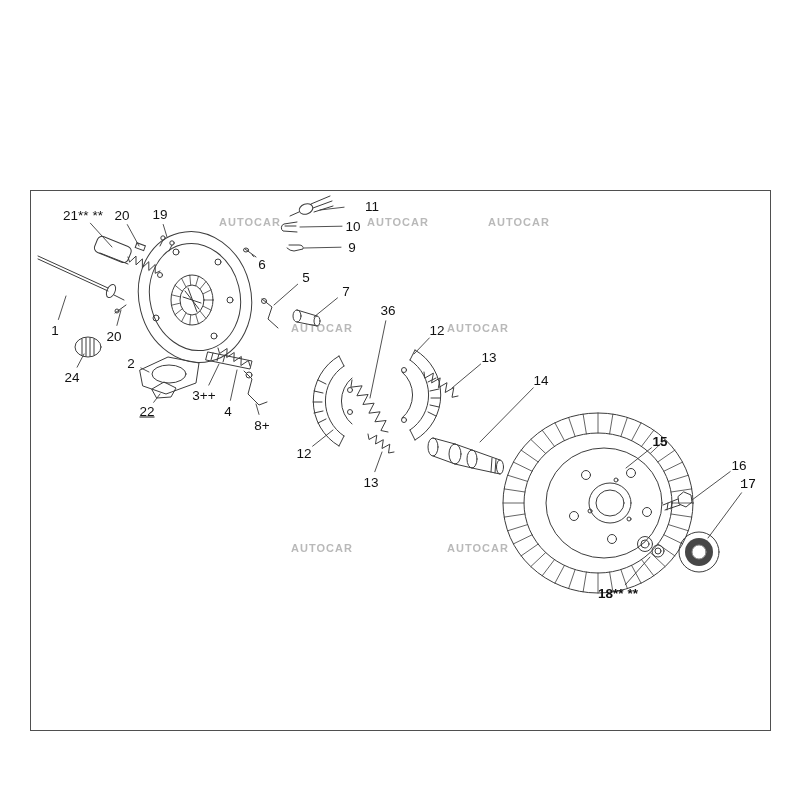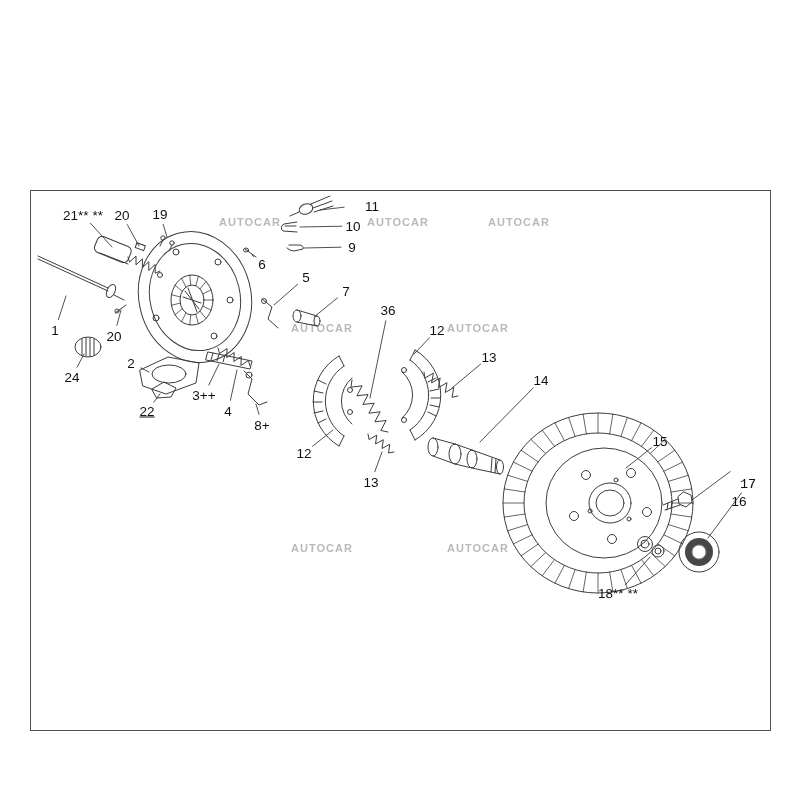--- a/index.html
+++ b/index.html
@@ -345,19 +345,19 @@
       <div class="part-label" style="left: 55px; top: 330px;">1</div>
       <div class="part-label" style="left: 114px; top: 336px;">20</div>
       <div class="part-label" style="left: 131px; top: 363px;">2</div>
       <div class="part-label" style="left: 72px; top: 377px;">24</div>
       <div class="part-label" style="left: 147px; top: 411px; text-decoration: underline;">22</div>
       <div class="part-label" style="left: 204px; top: 395px;">3++</div>
       <div class="part-label" style="left: 228px; top: 411px;">4</div>
       <div class="part-label" style="left: 262px; top: 425px;">8+</div>
       <div class="part-label" style="left: 304px; top: 453px;">12</div>
       <div class="part-label" style="left: 371px; top: 482px;">13</div>
-      <div class="part-label" style="left: 660px; top: 441px;">15</div>
-      <div class="part-label" style="left: 739px; top: 465px; margin-top: 36px;">16</div>
+      <div class="part-label" style="left: 660px; top: 441px; font-weight: bold;">15</div>
+      <div class="part-label" style="left: 739px; top: 465px;">16</div>
       <div class="part-label" style="left: 748px; top: 484px; font-family: Liberation Mono, monospace;">17</div>
-      <div class="part-label" style="left: 618px; top: 593px;">18** **</div>
+      <div class="part-label" style="left: 618px; top: 593px; font-weight: bold;">18** **</div>
     </div>
 
 </div>
 
 </body></html>

